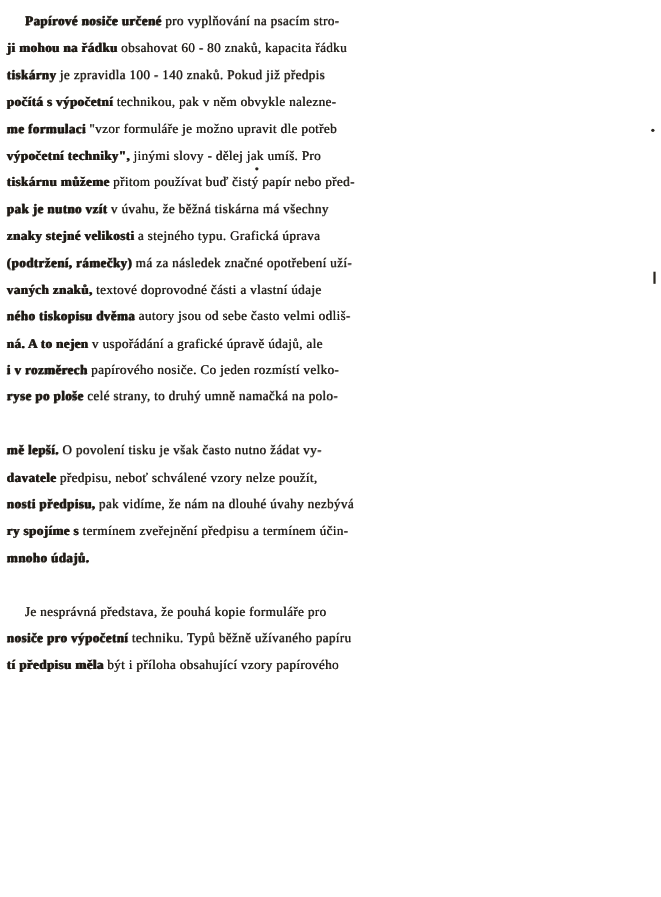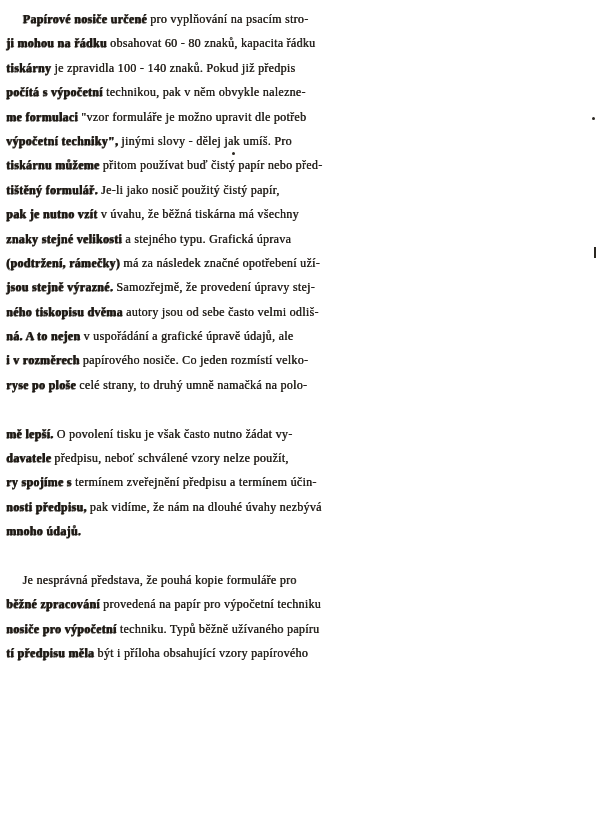--- a/index.html
+++ b/index.html
@@ -49,42 +49,40 @@
 
 <div class="page">
     <div class="paragraph">
       <div class="line"><span class="b">     Papírové nosiče určené</span><span> pro vyplňování na psacím stro-</span></div>
       <div class="line"><span class="b">ji mohou na řádku</span><span> obsahovat 60 - 80 znaků, kapacita řádku</span></div>
       <div class="line"><span class="b">tiskárny</span><span> je zpravidla 100 - 140 znaků. Pokud již předpis</span></div>
       <div class="line"><span class="b">počítá s výpočetní</span><span> technikou, pak v něm obvykle nalezne-</span></div>
       <div class="line"><span class="b">me formulaci</span><span> "vzor formuláře je možno upravit dle potřeb</span></div>
       <div class="line"><span class="b">výpočetní techniky",</span><span> jinými slovy - dělej jak umíš. Pro</span></div>
       <div class="line"><span class="b">tiskárnu můžeme</span><span> přitom používat buď čistý papír nebo před-</span></div>
-      <div class="line"><span class="b">tištěný formulář.</span><span> Je-li jako nosič použitý čistý papír,</span></div>
       <div class="line"><span class="b">pak je nutno vzít</span><span> v úvahu, že běžná tiskárna má všechny</span></div>
       <div class="line"><span class="b">znaky stejné velikosti</span><span> a stejného typu. Grafická úprava</span></div>
       <div class="line"><span class="b">(podtržení, rámečky)</span><span> má za následek značné opotřebení uží-</span></div>
-      <div class="line"><span class="b">jsou stejně výrazné.</span><span> Samozřejmě, že provedení úpravy stej-</span></div>
+      <div class="line"><span class="b">vaných znaků,</span><span> textové doprovodné části a vlastní údaje</span></div>
       <div class="line"><span class="b">ného tiskopisu dvěma</span><span> autory jsou od sebe často velmi odliš-</span></div>
       <div class="line"><span class="b">ná. A to nejen</span><span> v uspořádání a grafické úpravě údajů, ale</span></div>
       <div class="line"><span class="b">i v rozměrech</span><span> papírového nosiče. Co jeden rozmístí velko-</span></div>
       <div class="line"><span class="b">ryse po ploše</span><span> celé strany, to druhý umně namačká na polo-</span></div>
     </div>
     <div class="gap"></div>
     <div class="paragraph">
       <div class="line"><span class="b">mě lepší.</span><span> O povolení tisku je však často nutno žádat vy-</span></div>
       <div class="line"><span class="b">davatele</span><span> předpisu, neboť schválené vzory nelze použít,</span></div>
+      <div class="line"><span class="b">nosti předpisu,</span><span> pak vidíme, že nám na dlouhé úvahy nezbývá</span></div>
       <div class="line"><span class="b">ry spojíme s</span><span> termínem zveřejnění předpisu a termínem účin-</span></div>
-      <div class="line"><span class="b">nosti předpisu,</span><span> pak vidíme, že nám na dlouhé úvahy nezbývá</span></div>
       <div class="line"><span class="b">mnoho údajů.</span></div>
     </div>
     <div class="gap"></div>
     <div class="paragraph">
       <div class="line"><span>     Je nesprávná představa, že pouhá kopie formuláře pro</span></div>
-      <div class="line"><span class="b">běžné zpracování</span><span> provedená na papír pro výpočetní techniku</span></div>
       <div class="line"><span class="b">nosiče pro výpočetní</span><span> techniku. Typů běžně užívaného papíru</span></div>
       <div class="line"><span class="b">tí předpisu měla</span><span> být i příloha obsahující vzory papírového</span></div>
     </div>
   </div>
 
 <div class="artifact tick" style="left: 594px; top: 247px;"></div>
 <div class="artifact dot" style="left: 592px; top: 117px;"></div>
 <div class="artifact dot" style="left: 232px; top: 152px;"></div>
 
 </body></html>

